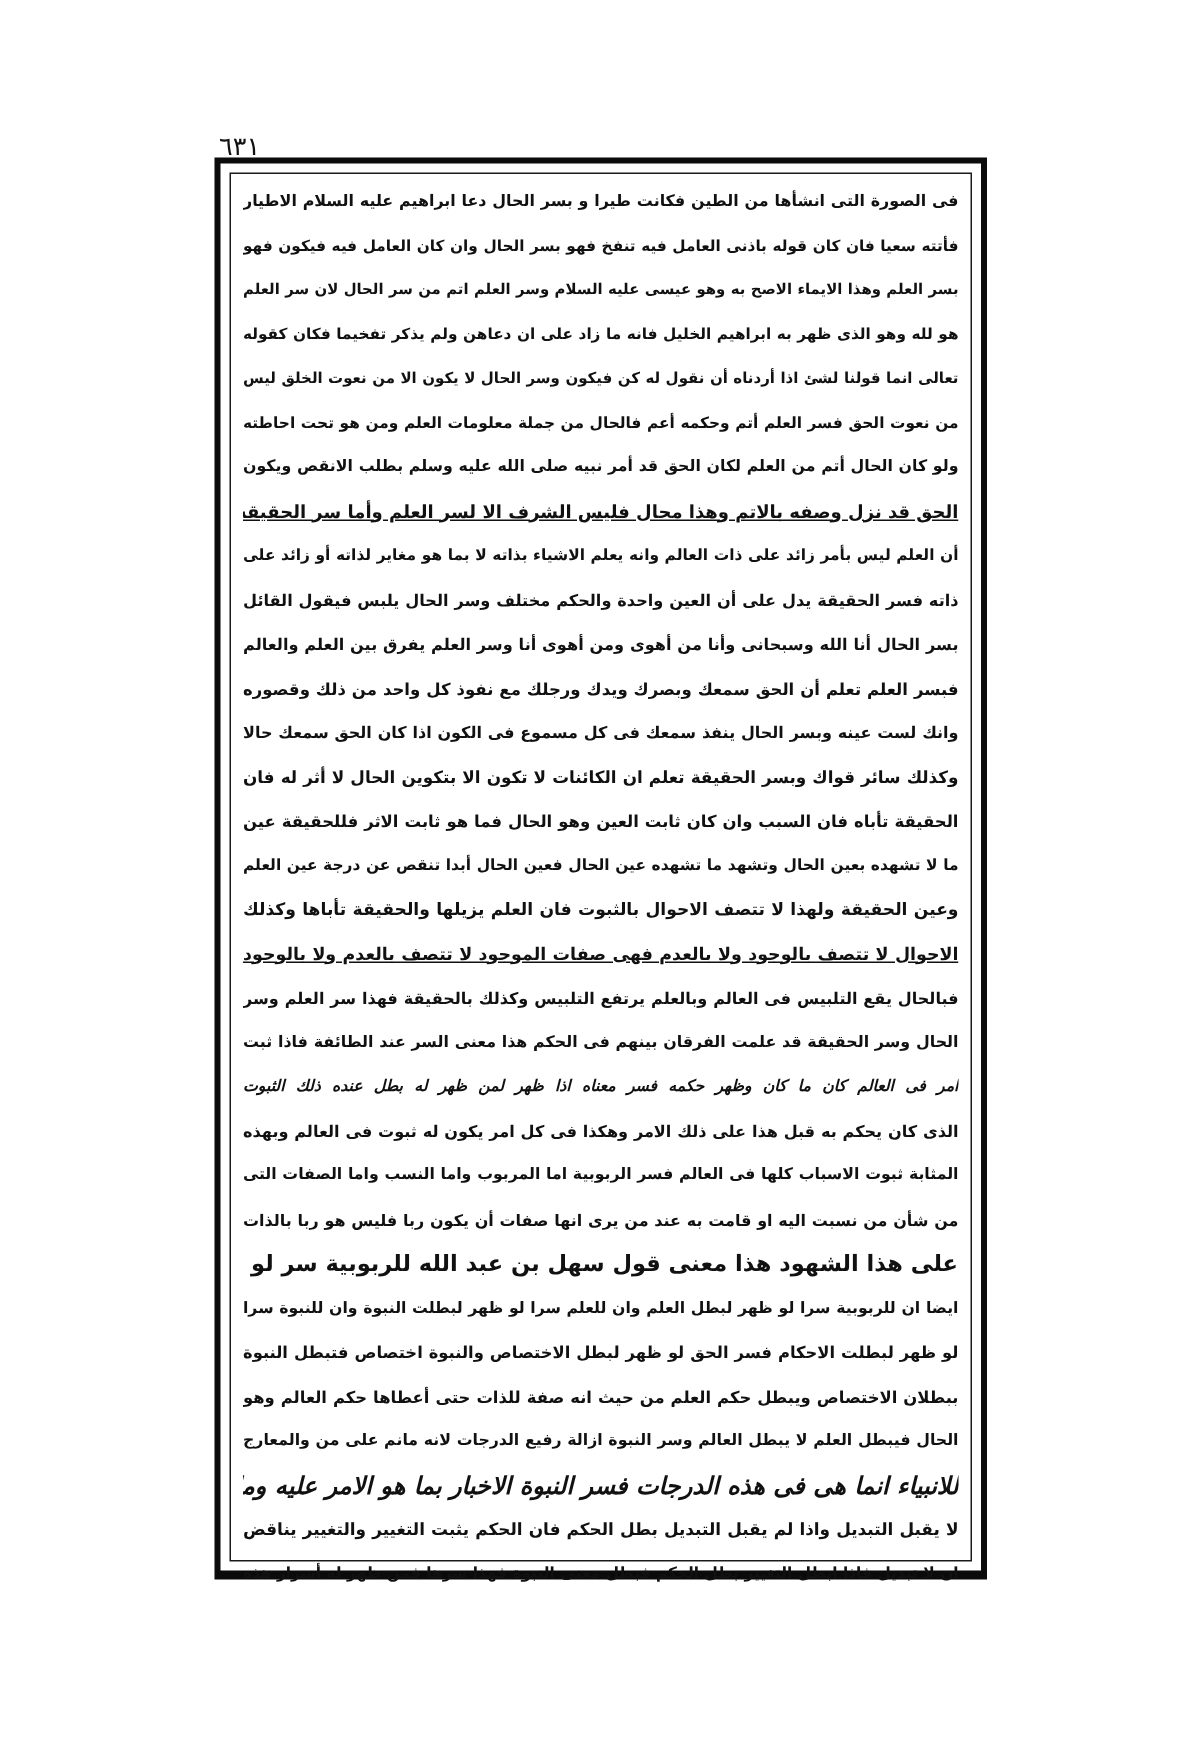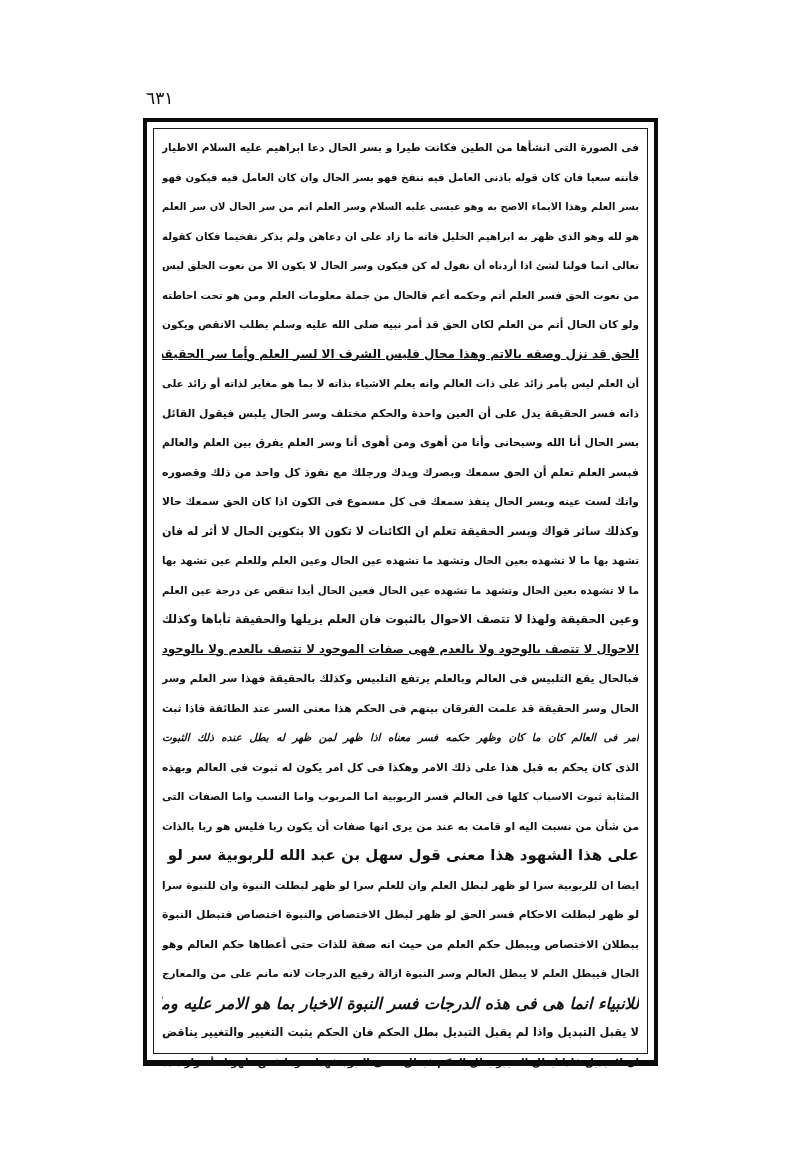--- a/index.html
+++ b/index.html
@@ -20,21 +20,21 @@
       left: 146px;
       top: 88px;
       font-size: 17px;
       font-weight: normal;
       letter-spacing: 1px;
       direction: rtl;
     }
     .frame-outer {
       position: absolute;
       left: 143px;
-      top: 118px;
+      top: 105px;
       width: 515px;
       height: 948px;
       border: 4px solid #0b0b0b;
       border-bottom-width: 6px;
       box-sizing: border-box;
     }
     .frame-inner {
       position: absolute;
       left: 6px;
       top: 6px;
@@ -81,21 +81,21 @@
       <span class="line" style="font-size: 10.01px;">تعالى انما قولنا لشئ اذا أردناه أن نقول له كن فيكون وسر الحال لا يكون الا من نعوت الخلق ليس</span>
       <span class="line" style="font-size: 10.25px;">من نعوت الحق فسر العلم أتم وحكمه أعم فالحال من جملة معلومات العلم ومن هو تحت احاطته</span>
       <span class="line" style="font-size: 10.52px;">ولو كان الحال أتم من العلم لكان الحق قد أمر نبيه صلى الله عليه وسلم بطلب الانقص ويكون</span>
       <span class="line" style="font-size: 12px; text-decoration: underline;">الحق قد نزل وصفه بالاتم وهذا محال فليس الشرف الا لسر العلم وأما سر الحقيقة فهو ان تعلم</span>
       <span class="line" style="font-size: 10.29px;">أن العلم ليس بأمر زائد على ذات العالم وانه يعلم الاشياء بذاته لا بما هو مغاير لذاته أو زائد على</span>
       <span class="line" style="font-size: 10.76px;">ذاته فسر الحقيقة يدل على أن العين واحدة والحكم مختلف وسر الحال يلبس فيقول القائل</span>
       <span class="line" style="font-size: 10.75px;">بسر الحال أنا الله وسبحانى وأنا من أهوى ومن أهوى أنا وسر العلم يفرق بين العلم والعالم</span>
       <span class="line" style="font-size: 11px;">فبسر العلم تعلم أن الحق سمعك وبصرك ويدك ورجلك مع نفوذ كل واحد من ذلك وقصوره</span>
       <span class="line" style="font-size: 10.67px;">وانك لست عينه وبسر الحال ينفذ سمعك فى كل مسموع فى الكون اذا كان الحق سمعك حالا</span>
       <span class="line" style="font-size: 11.19px;">وكذلك سائر قواك وبسر الحقيقة تعلم ان الكائنات لا تكون الا بتكوين الحال لا أثر له فان</span>
-      <span class="line" style="font-size: 10.26px;">تشهد بها ما لا تشهده بعين الحال وتشهد ما تشهده عين الحال وعين العلم وللعلم عين تشهد بها</span>
+      <span class="line" style="font-size: 10.97px;">الحقيقة تأباه فان السبب وان كان ثابت العين وهو الحال فما هو ثابت الاثر فللحقيقة عين</span>
       <span class="line" style="font-size: 10.29px;">ما لا تشهده بعين الحال وتشهد ما تشهده عين الحال فعين الحال أبدا تنقص عن درجة عين العلم</span>
       <span class="line" style="font-size: 11.43px;">وعين الحقيقة ولهذا لا تتصف الاحوال بالثبوت فان العلم يزيلها والحقيقة تأباها وكذلك</span>
       <span class="line" style="font-size: 11.63px; text-decoration: underline;">الاحوال لا تتصف بالوجود ولا بالعدم فهى صفات الموجود لا تتصف بالعدم ولا بالوجود</span>
       <span class="line" style="font-size: 10.71px;">فبالحال يقع التلبيس فى العالم وبالعلم يرتفع التلبيس وكذلك بالحقيقة فهذا سر العلم وسر</span>
       <span class="line" style="font-size: 10.58px;">الحال وسر الحقيقة قد علمت الفرقان بينهم فى الحكم هذا معنى السر عند الطائفة فاذا ثبت</span>
       <span class="line" style="font-size: 10.48px; font-style: italic;">امر فى العالم كان ما كان وظهر حكمه فسر معناه اذا ظهر لمن ظهر له بطل عنده ذلك الثبوت</span>
       <span class="line" style="font-size: 10.73px;">الذى كان يحكم به قبل هذا على ذلك الامر وهكذا فى كل امر يكون له ثبوت فى العالم وبهذه</span>
       <span class="line" style="font-size: 10.49px;">المثابة ثبوت الاسباب كلها فى العالم فسر الربوبية اما المربوب واما النسب واما الصفات التى</span>
       <span class="line" style="font-size: 10.65px;">من شأن من نسبت اليه او قامت به عند من يرى انها صفات أن يكون ربا فليس هو ربا بالذات</span>
       <span class="line" style="font-size: 15px;">على هذا الشهود هذا معنى قول سهل بن عبد الله للربوبية سر لو ظهر لبطلت الربوبية وكذا قوله</span>

